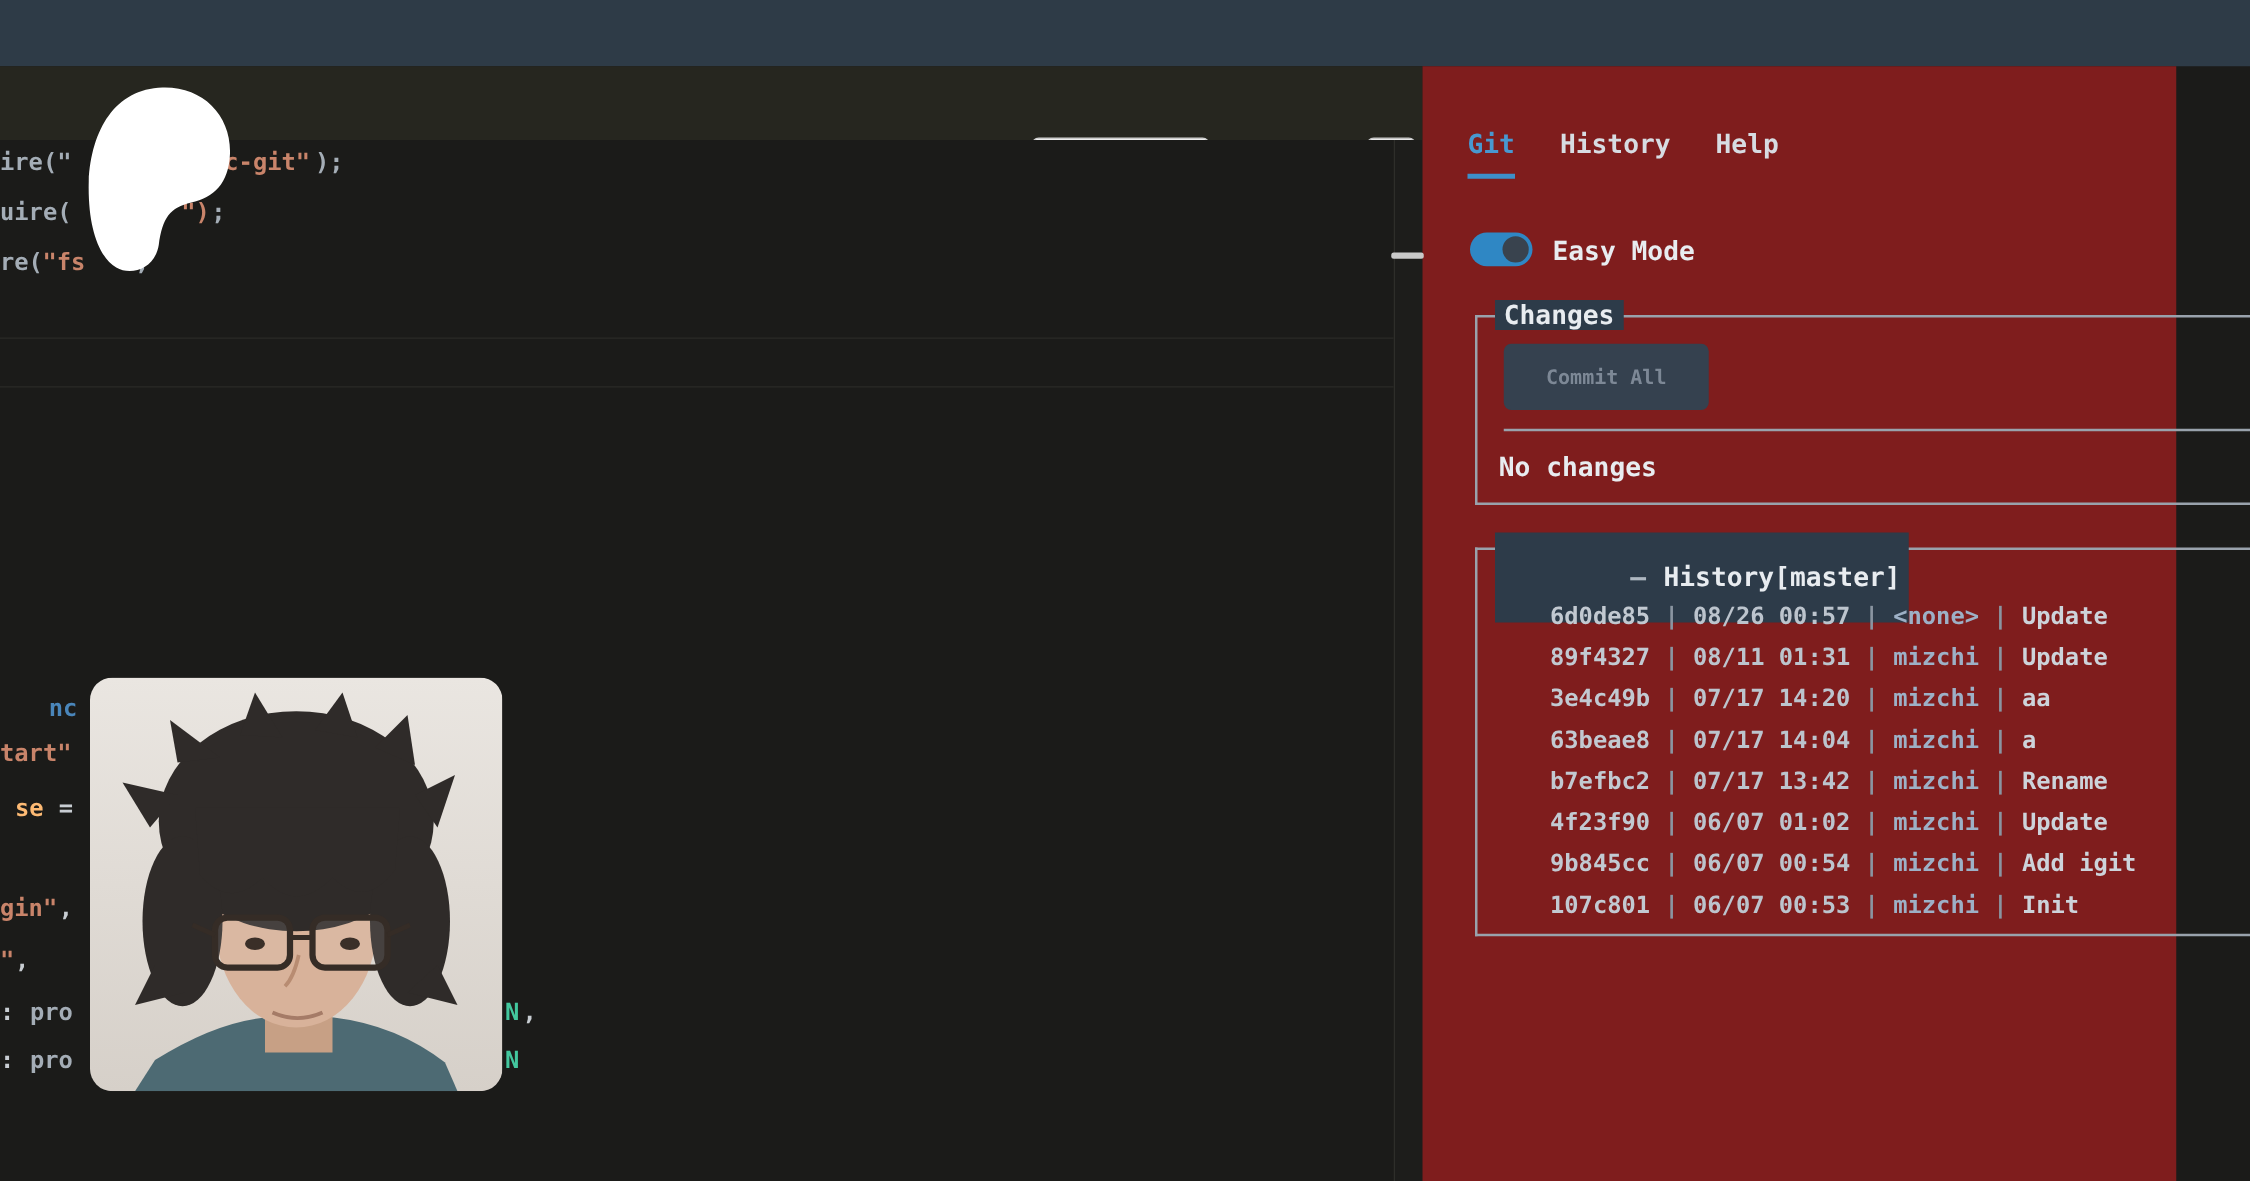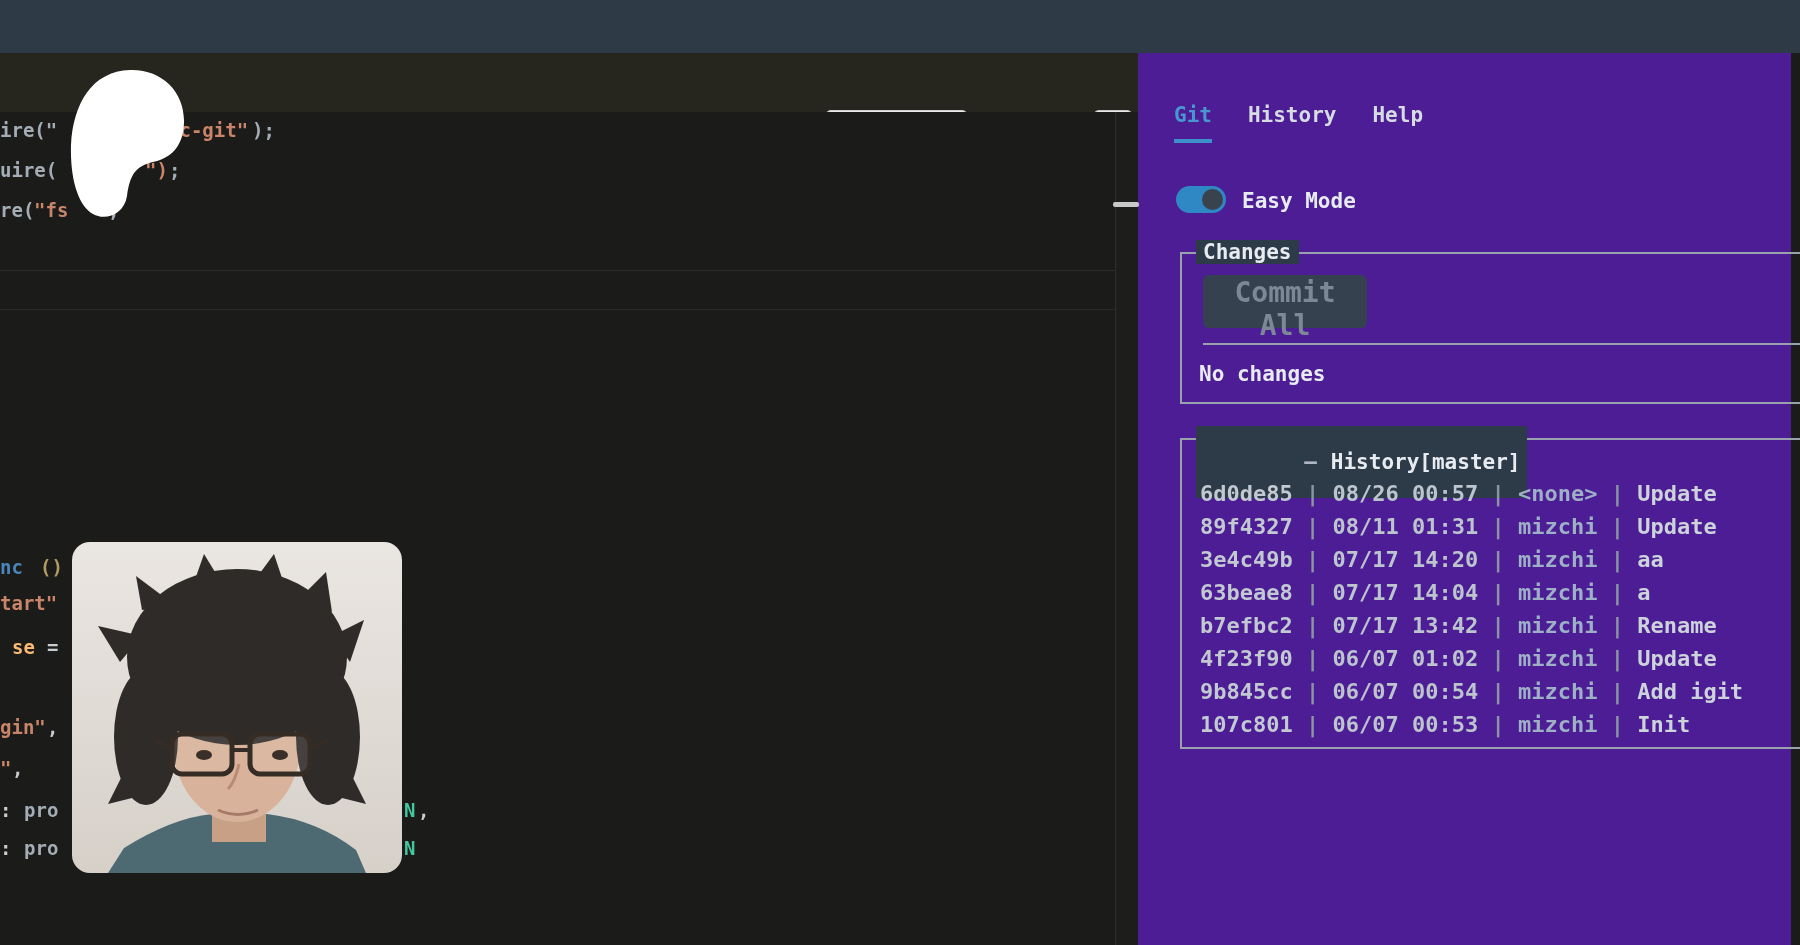--- a/index.html
+++ b/index.html
@@ -39,41 +39,41 @@
   .code-layer{position:absolute;left:0;top:0;width:1115px;height:833px;z-index:1;}
   .code-line{position:absolute;left:0;height:26px;width:1115px;white-space:pre;}
   .code-line span{position:absolute;top:0;font-size:19px;font-weight:bold;line-height:26px;}
 
   
   .photo{position:absolute;left:72px;top:430px;width:330px;height:331px;border-radius:18px;
     overflow:hidden;z-index:3;}
   .blob{position:absolute;left:67px;top:-44px;width:120px;height:152px;z-index:4;}
 
   
-  .panel{position:absolute;left:1138px;top:53px;width:653px;height:892px;background:#4c1d95;
+  .panel{position:absolute;left:1138px;top:53px;width:603px;height:892px;background:#7f1d1d;
     color:#dfe4e9;font-size:21px;font-weight:bold;}
   .tabs{position:absolute;left:36px;top:50px;height:46px;}
   .tabs .tab{display:inline-block;margin-right:36px;color:#d7dce2;padding-bottom:12px;}
   .tabs .tab.active{color:#4898d0;border-bottom:4px solid #3d8fc9;}
   .sw-easy{left:38px;top:133px;width:50px;height:27px;}
   .sw-easy .knob{width:21px;height:21px;}
   .easy-label{position:absolute;left:104px;top:136px;color:#e8ecf0;}
   .groupbox{position:absolute;left:42px;width:640px;box-sizing:border-box;
     border:2px solid #99a2ac;border-right:none;}
   .gb-changes{top:199px;height:152px;}
   .gb-history{top:385px;height:311px;}
   .legend{position:absolute;top:-14px;left:14px;background:#2d3b49;padding:0 7px;color:#e8ecf0;white-space:pre;}
   .legend .dash{color:#aeb7c1;margin-right:14px;}
   .commit-all{position:absolute;left:21px;top:21px;width:164px;height:53px;background:#35414f;
     border:none;border-radius:6px;color:#7d8896;font-family:"DejaVu Sans Mono",monospace;
-    font-size:28px;font-weight:bold;}
+    font-size:16px;font-weight:bold;}
   .changes-hr{position:absolute;left:21px;top:89px;width:619px;height:2px;background:#99a2ac;}
   .no-changes{position:absolute;left:17px;top:108px;color:#e8ecf0;}
   .commit-list{position:absolute;left:18px;top:37px;white-space:pre;}
-  .commit-row{height:33px;line-height:33px;font-size:22px;}
+  .commit-row{height:33px;line-height:33px;font-size:19px;margin-left:40px;}
   .commit-row .hash{color:#c2c9d1;}
   .commit-row .date{color:#bcc4cd;}
   .commit-row .author{color:#9db0c6;}
   .commit-row .msg{color:#cdd3da;}
   .commit-row .sep{color:#8a95a1;}
 </style>
 </head>
 <body>
 
 <div id="app">
@@ -94,21 +94,21 @@
     </div>
     <div class="close-btn">x</div>
   </div>
 
   <div class="editor">
     <div class="current-line"></div>
     <div class="code-layer">
         <div class="code-line" style="top: 5px;"><span style="left: 0px; color: rgb(164, 173, 182);">ire("</span><span style="left: 168px; color: rgb(201, 132, 106);">ic-git"</span><span style="left: 252px; color: rgb(164, 173, 182);">);</span></div>
         <div class="code-line" style="top: 45px;"><span style="left: 0px; color: rgb(164, 173, 182);">uire(</span><span style="left: 145px; color: rgb(201, 132, 106);">")</span><span style="left: 169px; color: rgb(164, 173, 182);">;</span></div>
         <div class="code-line" style="top: 85px; padding-left: 12px;"><span style="left: 0px; color: rgb(164, 173, 182);">re(</span><span style="left: 34px; color: rgb(201, 132, 106);">"fs</span><span style="left: 96px; color: rgb(201, 132, 106);">"</span><span style="left: 108px; color: rgb(164, 173, 182);">;</span></div>
-        <div class="code-line" style="top: 442px;"><span style="left: 0px; color: rgb(74, 134, 186);">nc</span><span style="left: 40px; color: rgb(180, 154, 98);">()</span></div>
+        <div class="code-line" style="top: 442px; margin-left: 39px;"><span style="left: 0px; color: rgb(74, 134, 186);">nc</span><span style="left: 40px; color: rgb(180, 154, 98);">()</span></div>
         <div class="code-line" style="top: 478px;"><span style="left: 0px; color: rgb(201, 132, 106);">tart"</span></div>
         <div class="code-line" style="top: 522px;"><span style="left: 12px; color: #fdba74;">se</span><span style="left: 47px; color: rgb(200, 205, 210);">=</span></div>
         <div class="code-line" style="top: 602px;"><span style="left: 0px; color: rgb(201, 132, 106);">gin"</span><span style="left: 47px; color: rgb(200, 205, 210);">,</span></div>
         <div class="code-line" style="top: 643px;"><span style="left: 0px; color: rgb(201, 132, 106);">"</span><span style="left: 12px; color: rgb(200, 205, 210);">,</span></div>
         <div class="code-line" style="top: 685px;"><span style="left: 0px; color: rgb(200, 205, 210);">:</span><span style="left: 24px; color: rgb(164, 173, 182);">pro</span><span style="left: 404px; color: rgb(67, 199, 158);">N</span><span style="left: 418px; color: rgb(200, 205, 210);">,</span></div>
         <div class="code-line" style="top: 723px;"><span style="left: 0px; color: rgb(200, 205, 210);">:</span><span style="left: 24px; color: rgb(164, 173, 182);">pro</span><span style="left: 404px; color: rgb(67, 199, 158);">N</span></div>
       </div>
     <div class="scroll-strip"></div>
     <div class="split-dash"></div>
 

